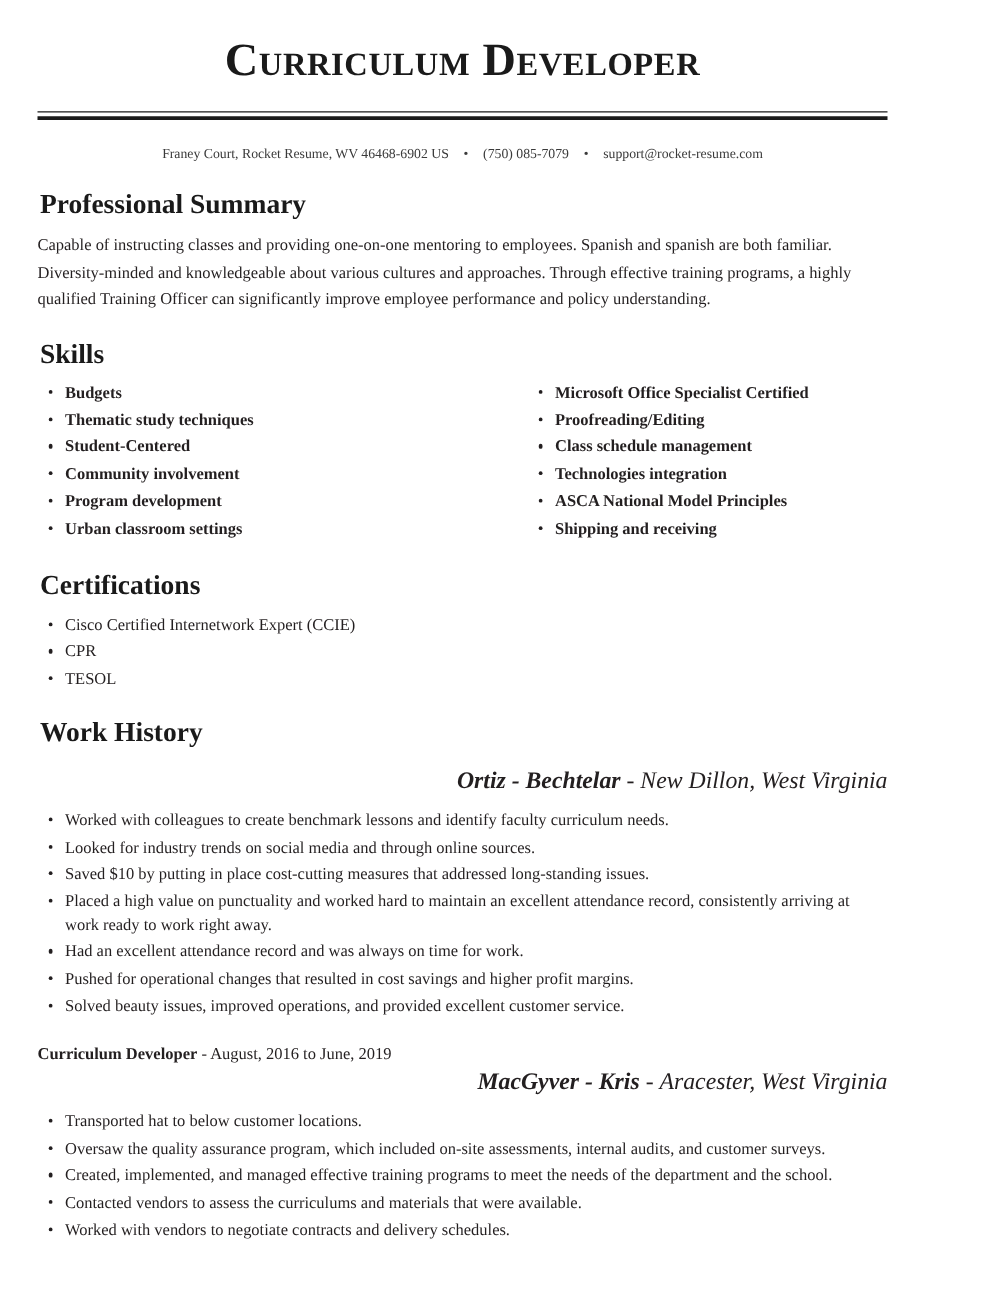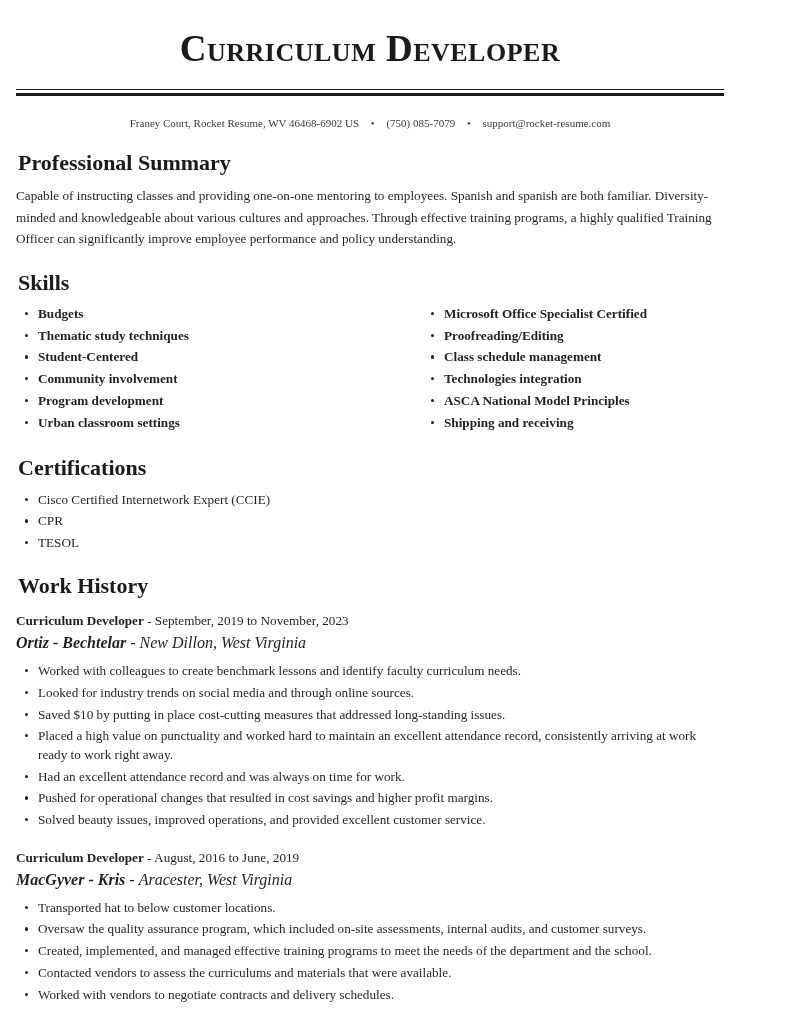--- a/index.html
+++ b/index.html
@@ -11,21 +11,21 @@
     width: 800px;
     height: 1035px;
     overflow: hidden;
     font-family: "Liberation Serif", "DejaVu Serif", serif;
     color: #231f20;
   }
   .page {
     width: 740px;
     height: 1035px;
     box-sizing: border-box;
-    padding: 0 16px;
+    padding: 0 30px;
     overflow: hidden;
     position: relative;
   }
 
   
   .resume-name {
     text-align: center;
     font-family: "Liberation Serif", "DejaVu Serif", serif;
     font-size: 37px;
     font-weight: 700;
@@ -139,24 +139,25 @@
   .job-title {
     font-weight: 700;
   }
   .job-dash {
     font-weight: 400;
   }
   .job-dates {
     font-weight: 400;
   }
   .job-line-2 {
-    font-size: 16px;
+    font-size: 19px;
     line-height: 1.5;
     color: #231f20;
     margin-bottom: 7px;
+    text-align: right;
   }
   .job-company {
     font-weight: 700;
     font-style: italic;
   }
   .job-location {
     font-style: italic;
     font-weight: 400;
   }
   .job-bullets li {
@@ -221,25 +222,20 @@
       <li>Cisco Certified Internetwork Expert (CCIE)</li>
       <li>CPR</li>
       <li>TESOL</li>
     </ul>
   </div>
 
   <div class="section">
     <h2 class="section-title">Work History</h2>
 
     <div class="job">
-      <div class="job-line-1">
-        <span class="job-title">Curriculum Developer</span>
-        <span class="job-dash">-</span>
-        <span class="job-dates">September, 2019 to November, 2023</span>
-      </div>
       <div class="job-line-2">
         <span class="job-company">Ortiz - Bechtelar</span>
         <span class="job-location">-</span>
         <span class="job-location">New Dillon, West Virginia</span>
       </div>
       <ul class="bullets job-bullets">
         <li>Worked with colleagues to create benchmark lessons and identify faculty curriculum needs.</li>
         <li>Looked for industry trends on social media and through online sources.</li>
         <li>Saved $10 by putting in place cost-cutting measures that addressed long-standing issues.</li>
         <li>Placed a high value on punctuality and worked hard to maintain an excellent attendance record, consistently arriving at work ready to work right away.</li>

